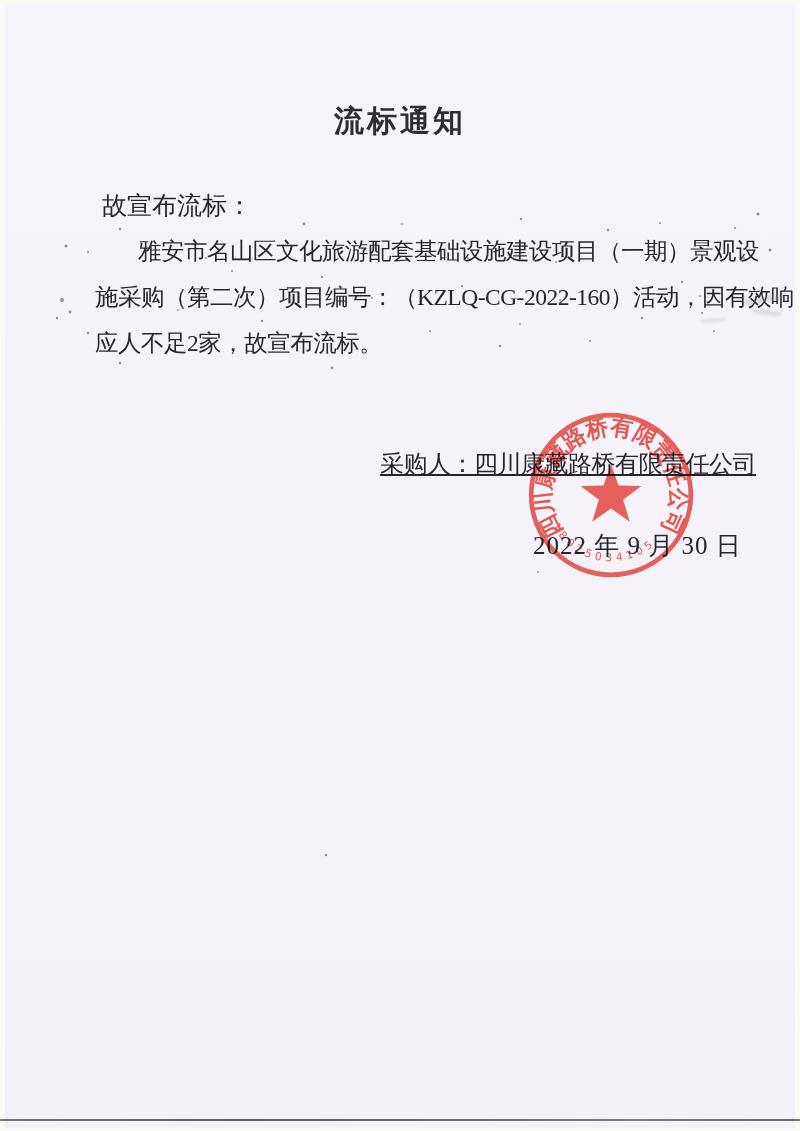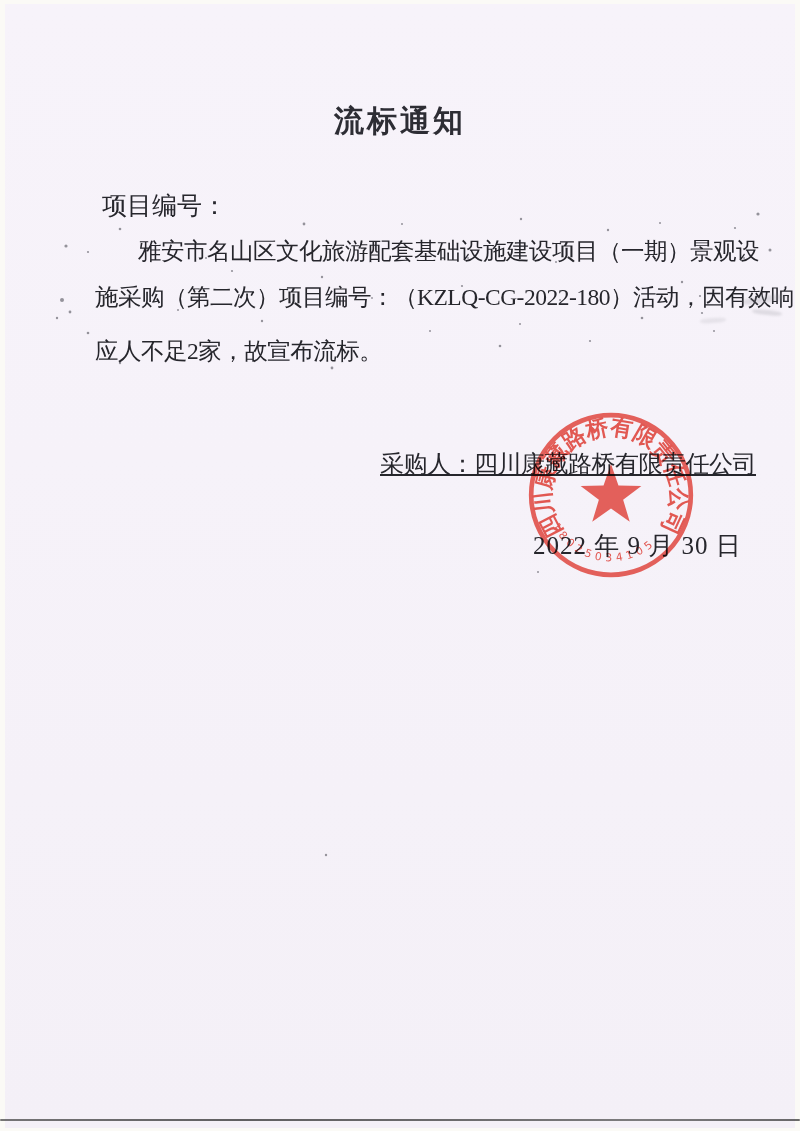--- a/index.html
+++ b/index.html
@@ -33,21 +33,21 @@
   }
   .body-line {
     position:absolute;
     font-size:23.5px;
     color:#26262c;
     letter-spacing:-0.5px;
     white-space:nowrap;
   }
   .line-1 { left:138px; top:235px;text-align:right; }
   .line-2 { left:95px;  top:281px; }
-  .line-3 { left:95px;  top:327px;margin-top:8px; }
+  .line-3 { left:95px;  top:327px; }
   .purchaser {
     position:absolute;
     left:380px; top:448px;
     font-size:24px;
     color:#26262c;
     letter-spacing:-0.5px;
     white-space:nowrap;
     text-decoration:underline;
   }
   .date-line {
@@ -86,24 +86,24 @@
     filter:blur(1px);
   }
 </style>
 </head>
 <body>
 
 <div class="paper"></div>
 
 <div class="doc-title">流标通知</div>
 
-<div class="salutation">项目编号：</div>
+<div class="salutation">故宣布流标：</div>
 
 <div class="body-line line-1">雅安市名山区文化旅游配套基础设施建设项目（一期）景观设</div>
-<div class="body-line line-2">施采购（第二次）项目编号：（KZLQ-CG-2022-180）活动，因有效响</div>
+<div class="body-line line-2">施采购（第二次）项目编号：（KZLQ-CG-2022-160）活动，因有效响</div>
 <div class="body-line line-3">应人不足2家，故宣布流标。</div>
 
 <div class="purchaser">采购人：四川康藏路桥有限责任公司</div>
 
 <div class="date-line">2022 年 9 月 30 日</div>
 
 <svg class="stamp" viewBox="0 0 164 164" xmlns="http://www.w3.org/2000/svg">
   <defs>
     <path id="arcTop" d="M 36.3 117.7 A 58 58 0 1 1 127.7 117.7" fill="none"></path>
     <path id="arcBottom" d="M 20.2 98.6 A 64 64 0 0 0 143.8 98.6" fill="none"></path>

